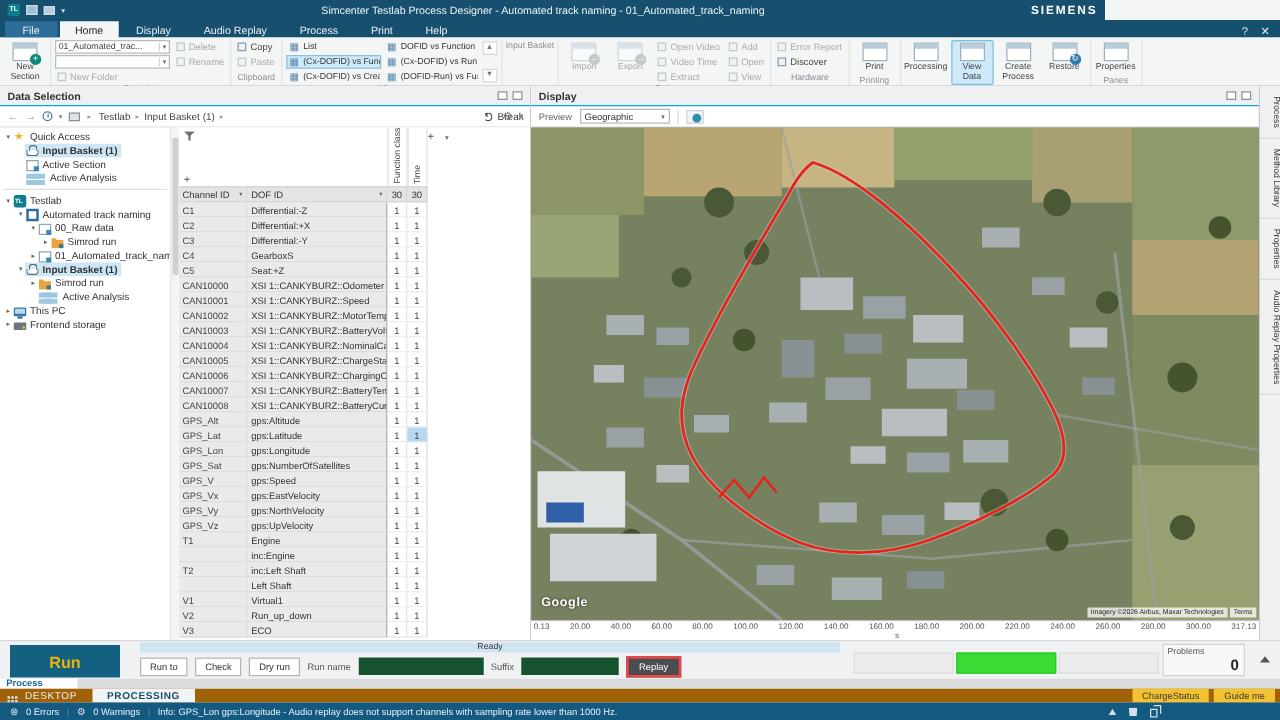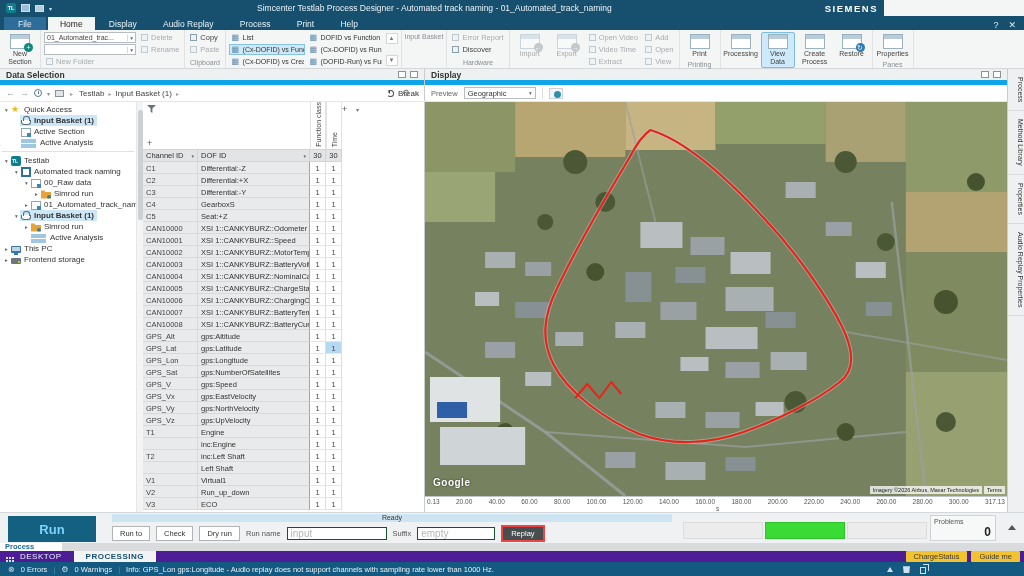--- a/index.html
+++ b/index.html
@@ -46,21 +46,21 @@
   .combo .car{margin-left:auto;font-size:5.5px;color:#666;border-left:1px solid #d5d8da;padding-left:2px}
   .gallery{display:grid;grid-template-rows:repeat(3,11px);grid-auto-flow:column;grid-auto-columns:76px;gap:1px 2px}
   .vi-item{display:flex;align-items:center;gap:3px;font-size:7px;color:#333;border:1px solid transparent;padding:0 2px;white-space:nowrap;overflow:hidden}
   .vi-item.sel{background:#cfe8f8;border-color:#86c2e6}
   .vi{color:#5b87a8;font-size:8px;line-height:8px;flex:0 0 8px}
   .galarrows{display:flex;flex-direction:column;justify-content:space-between;height:35px;padding:1px 0;color:#777;font-size:6px}
   .galarrows span{border:1px solid #d5d8da;background:#fff;padding:0 2px;line-height:9px}
 
   
   #main{position:absolute;left:0;top:69px;width:1024px;height:443px;background:#fff}
-  .panel-header{position:absolute;left:0;top:0;right:0;height:16px;background:#eef0f1;border-bottom:5px solid #0ea5e9;display:flex;align-items:center;padding:0 6px;font-size:8.5px;font-weight:bold;color:#333}
+  .panel-header{position:absolute;left:0;top:0;right:0;height:16px;background:#eef0f1;border-bottom:1px solid #0ea5e9;display:flex;align-items:center;padding:0 6px;font-size:8.5px;font-weight:bold;color:#333}
   .phicons{margin-left:auto;display:flex;gap:4px}
   .phicon{width:8px;height:7px;border:1px solid #8a9298;background:#fff;display:inline-block}
 
   
   #left-panel{position:absolute;left:0;top:0;width:425px;height:443px;border-right:1px solid #c9ccce;background:#fff}
   #nav-row{position:absolute;left:0;top:16px;width:425px;height:17px;border-bottom:1px solid #e4e6e8;display:flex;align-items:center;gap:5px;padding:0 6px;font-size:8px;color:#444}
   .navarrow{color:#9aa0a5;font-size:9px}
   .clock{width:8px;height:8px;border:1px solid #557c92;border-radius:50%;position:relative;display:inline-block}
   .clock::after{content:"";position:absolute;left:3px;top:1px;width:1px;height:3px;background:#557c92}
   .devicon{width:9px;height:7px;border:1px solid #8a9298;background:#dfe5e8;display:inline-block}
@@ -136,39 +136,39 @@
   #axis{position:absolute;left:0;top:427px;right:0;height:16px;background:#fff;border-top:1px solid #c2c5c7}
   #ticks{display:flex;justify-content:space-between;padding:1px 2px 0;font-size:6.5px;color:#555}
   #axis-unit{position:absolute;left:50%;top:8px;font-size:6.5px;color:#555}
 
   
   #side-tabs{position:absolute;left:1008px;top:0;width:16px;height:443px;background:#eef0f1;display:flex;flex-direction:column}
   .stab{writing-mode:vertical-rl;font-size:7px;color:#333;padding:8px 0;text-align:center;border-bottom:1px solid #d8dadc;flex:0 0 auto;width:16px;display:flex;justify-content:center}
 
   
   #runbar{position:absolute;left:0;top:512px;width:1024px;height:31px;background:#f0f1f2;border-top:1px solid #d5d8da}
-  #run-btn{position:absolute;left:8px;top:3px;width:88px;height:26px;background:#136080;color:#7dd3fc;font-size:13px;font-weight:bold;display:flex;align-items:center;justify-content:center}
+  #run-btn{position:absolute;left:8px;top:3px;width:88px;height:26px;background:#136080;color:#eab308;font-size:13px;font-weight:bold;display:flex;align-items:center;justify-content:center}
   #ready-bar{position:absolute;left:112px;top:1px;width:560px;height:8px;background:#cfe4f1;text-align:center;font-size:7px;color:#333;line-height:8px}
   #run-controls{position:absolute;left:112px;top:12px;height:16px;display:flex;align-items:center;gap:6px}
   .rb{border:1px solid #b0b4b7;background:#fff;font-size:7.5px;color:#333;padding:2px 7px;white-space:nowrap}
   .rlabel{font-size:7.5px;color:#555}
-  .rinput{border:1px solid #14532d;background:#fff;height:13px;font-size:10px;padding:0 3px;color:#333;font-family:"Liberation Sans",sans-serif}
+  .rinput{border:7px solid #14532d;background:#fff;height:13px;font-size:13px;padding:0 3px;color:#333;font-family:"Liberation Sans",sans-serif}
   .rinput::placeholder{color:#b4b8bb}
   #replay-btn{background:#4a4d4f;color:#fff;border:2px solid #ef4444;font-size:7.5px;padding:2px 8px}
   .seg{position:absolute;top:9px;width:80px;height:17px;background:#ececec;border:1px solid #dcdcdc}
   #seg2{background:#3bdb35;border-color:#2cc428}
   #problems-box{position:absolute;left:930px;top:2px;width:66px;height:26px;border:1px solid #d0d3d5;background:#f7f8f8}
   #problems-box .plabel{position:absolute;left:3px;top:2px;font-size:7px;color:#555}
   #problems-box .pcount{position:absolute;right:4px;bottom:1px;font-size:12px;font-weight:bold;color:#222}
   #collapse-up{position:absolute;left:1008px;top:12px;width:0;height:0;border-left:4px solid transparent;border-right:4px solid transparent;border-bottom:5px solid #555}
 
   
   #process-strip{position:absolute;left:0;top:543px;width:1024px;height:8px;background:#d9dbdd}
   #process-tab{position:absolute;left:0;top:0;width:62px;height:8px;background:#fff;color:#1a6a96;font-size:7.5px;font-weight:bold;padding-left:5px;line-height:8px}
-  #taskbar{position:absolute;left:0;top:551px;width:1024px;height:11px;background:#4c1d95;display:flex;align-items:center}
+  #taskbar{position:absolute;left:0;top:551px;width:1024px;height:11px;background:#a16207;display:flex;align-items:center}
   .dots{width:2px;height:2px;margin:2px 0 0 6px;background:#cfe0ea;box-shadow:3px 0 #cfe0ea,6px 0 #cfe0ea,0 3px #cfe0ea,3px 3px #cfe0ea,6px 3px #cfe0ea,0 6px #cfe0ea,3px 6px #cfe0ea,6px 6px #cfe0ea}
   .wstab{color:#e8f1f7;font-size:8px;padding:0 12px;height:11px;line-height:11px;letter-spacing:.5px}
   .wstab.active{background:#f2f3f4;color:#17506e;font-weight:bold}
   #help-btns{margin-left:auto;display:flex;gap:4px;padding-right:4px}
   .ybtn{background:#f2c230;color:#3a3a3a;font-size:7.5px;padding:1px 8px;border-radius:1px}
   #statusbar{position:absolute;left:0;top:562px;width:1024px;height:14px;background:#14597f;color:#e8f1f7;display:flex;align-items:center;gap:6px;padding:0 8px;font-size:7.5px}
   .ssep{color:#5e8aa5}
   .sicon{font-size:8px;color:#cfe0ea}
   #status-right{margin-left:auto;display:flex;gap:10px;align-items:center;padding-right:90px}
   .tri-up{width:0;height:0;border-left:3.5px solid transparent;border-right:3.5px solid transparent;border-bottom:5px solid #cfe0ea}
@@ -312,36 +312,20 @@
     </div>
     <div class="glabel">Views</div>
   </div>
 
   <div class="rgroup">
     <div class="glabel">Input Basket</div>
   </div>
 
   <div class="rgroup">
     <div class="gbody">
-      <div class="smallcol">
-        <div class="sbtn dis">
-            <span class="mi dis"></span>
-            <span>Error Report</span>
-          </div>
-        <div class="sbtn">
-            <span class="mi"></span>
-            <span>Discover</span>
-          </div>
-      </div>
-    </div>
-    <div class="glabel">Hardware</div>
-  </div>
-
-  <div class="rgroup">
-    <div class="gbody">
       <div class="bigbtn dis">
         <span class="ri">
             <span class="badge gray">←</span>
           </span>
         <span class="blabel">Import</span>
       </div>
       <div class="bigbtn dis">
         <span class="ri">
             <span class="badge gray">→</span>
           </span>
@@ -370,20 +354,36 @@
             <span class="mi dis"></span>
             <span>Open</span>
           </div>
         <div class="sbtn dis">
             <span class="mi dis"></span>
             <span>View</span>
           </div>
       </div>
     </div>
     <div class="glabel">Data</div>
+  </div>
+
+  <div class="rgroup">
+    <div class="gbody">
+      <div class="smallcol">
+        <div class="sbtn dis">
+            <span class="mi dis"></span>
+            <span>Error Report</span>
+          </div>
+        <div class="sbtn">
+            <span class="mi"></span>
+            <span>Discover</span>
+          </div>
+      </div>
+    </div>
+    <div class="glabel">Hardware</div>
   </div>
 
   <div class="rgroup">
     <div class="gbody">
       <div class="bigbtn">
         <span class="ri"></span>
         <span class="blabel">Print</span>
       </div>
     </div>
     <div class="glabel">Printing</div>

